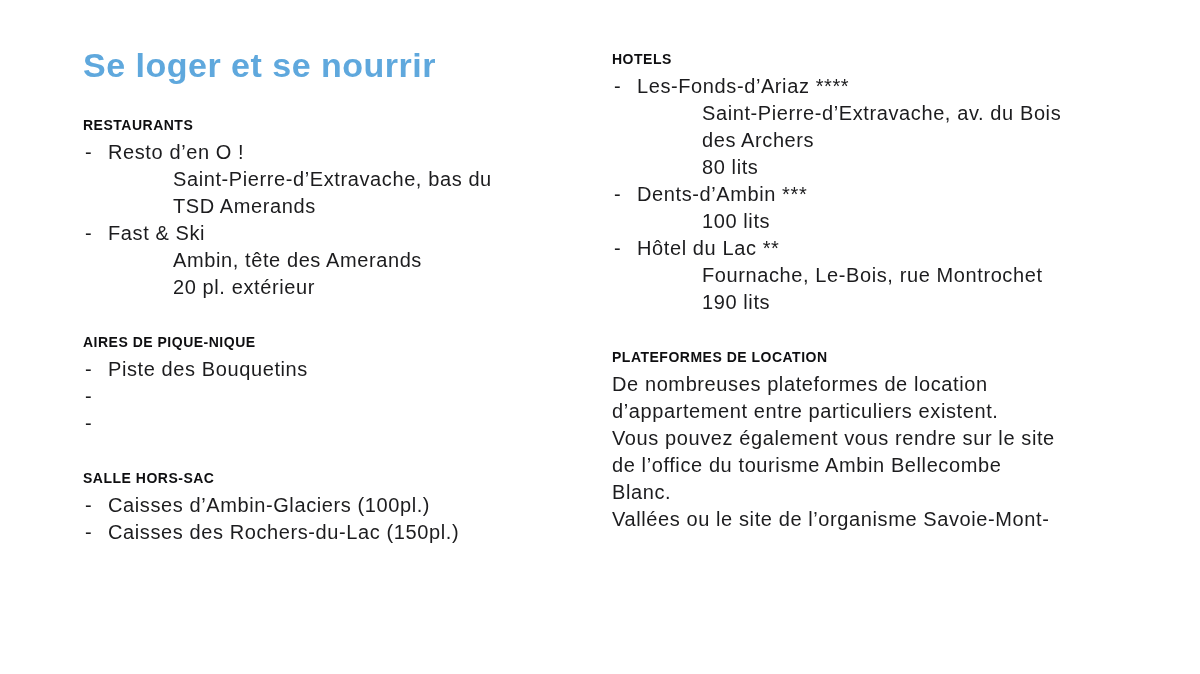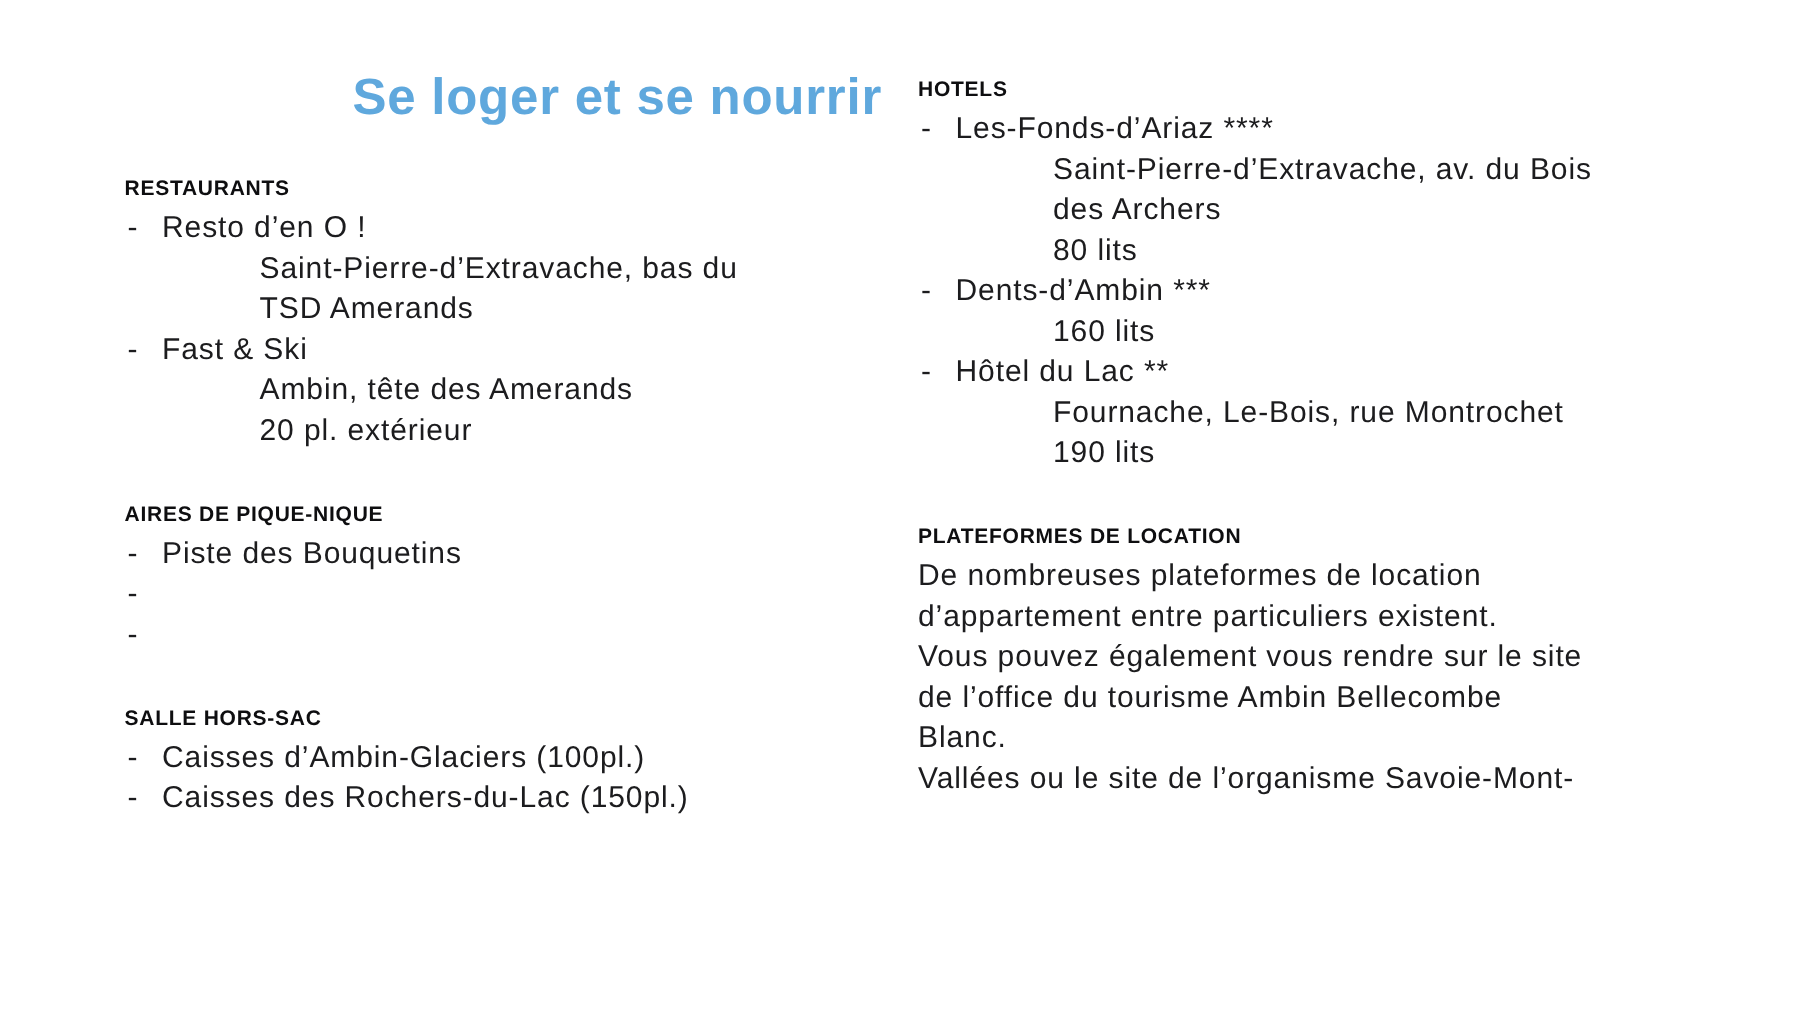--- a/index.html
+++ b/index.html
@@ -34,21 +34,20 @@
   .col-right { left: 612px; top: 46px; width: 540px; }
 
   .title {
     margin: 0 0 26px 0;
     font-size: 34px;
     line-height: 42px;
     font-weight: 700;
     letter-spacing: 0.5px;
     color: var(--title-color);
     white-space: nowrap;
-    text-align: right;
   }
   .section { margin-top: 28px; }
   .section.first { margin-top: 0; }
 
   .section h2 {
     margin: 0;
     font-size: 14px;
     line-height: 27px;
     font-weight: 700;
     letter-spacing: 0.5px;
@@ -135,21 +134,21 @@
         <span class="label">Les-Fonds-d’Ariaz ****</span>
       </div>
       <div class="detail">Saint-Pierre-d’Extravache, av. du Bois</div>
       <div class="detail">des Archers</div>
       <div class="detail">80 lits</div>
 
       <div class="item">
         <span class="dash">-</span>
         <span class="label">Dents-d’Ambin ***</span>
       </div>
-      <div class="detail">160 lits</div>
+      <div class="detail">100 lits</div>
 
       <div class="item">
         <span class="dash">-</span>
         <span class="label">Hôtel du Lac **</span>
       </div>
       <div class="detail">Fournache, Le-Bois, rue Montrochet</div>
       <div class="detail">190 lits</div>
     </div>
 
     <div class="section">

